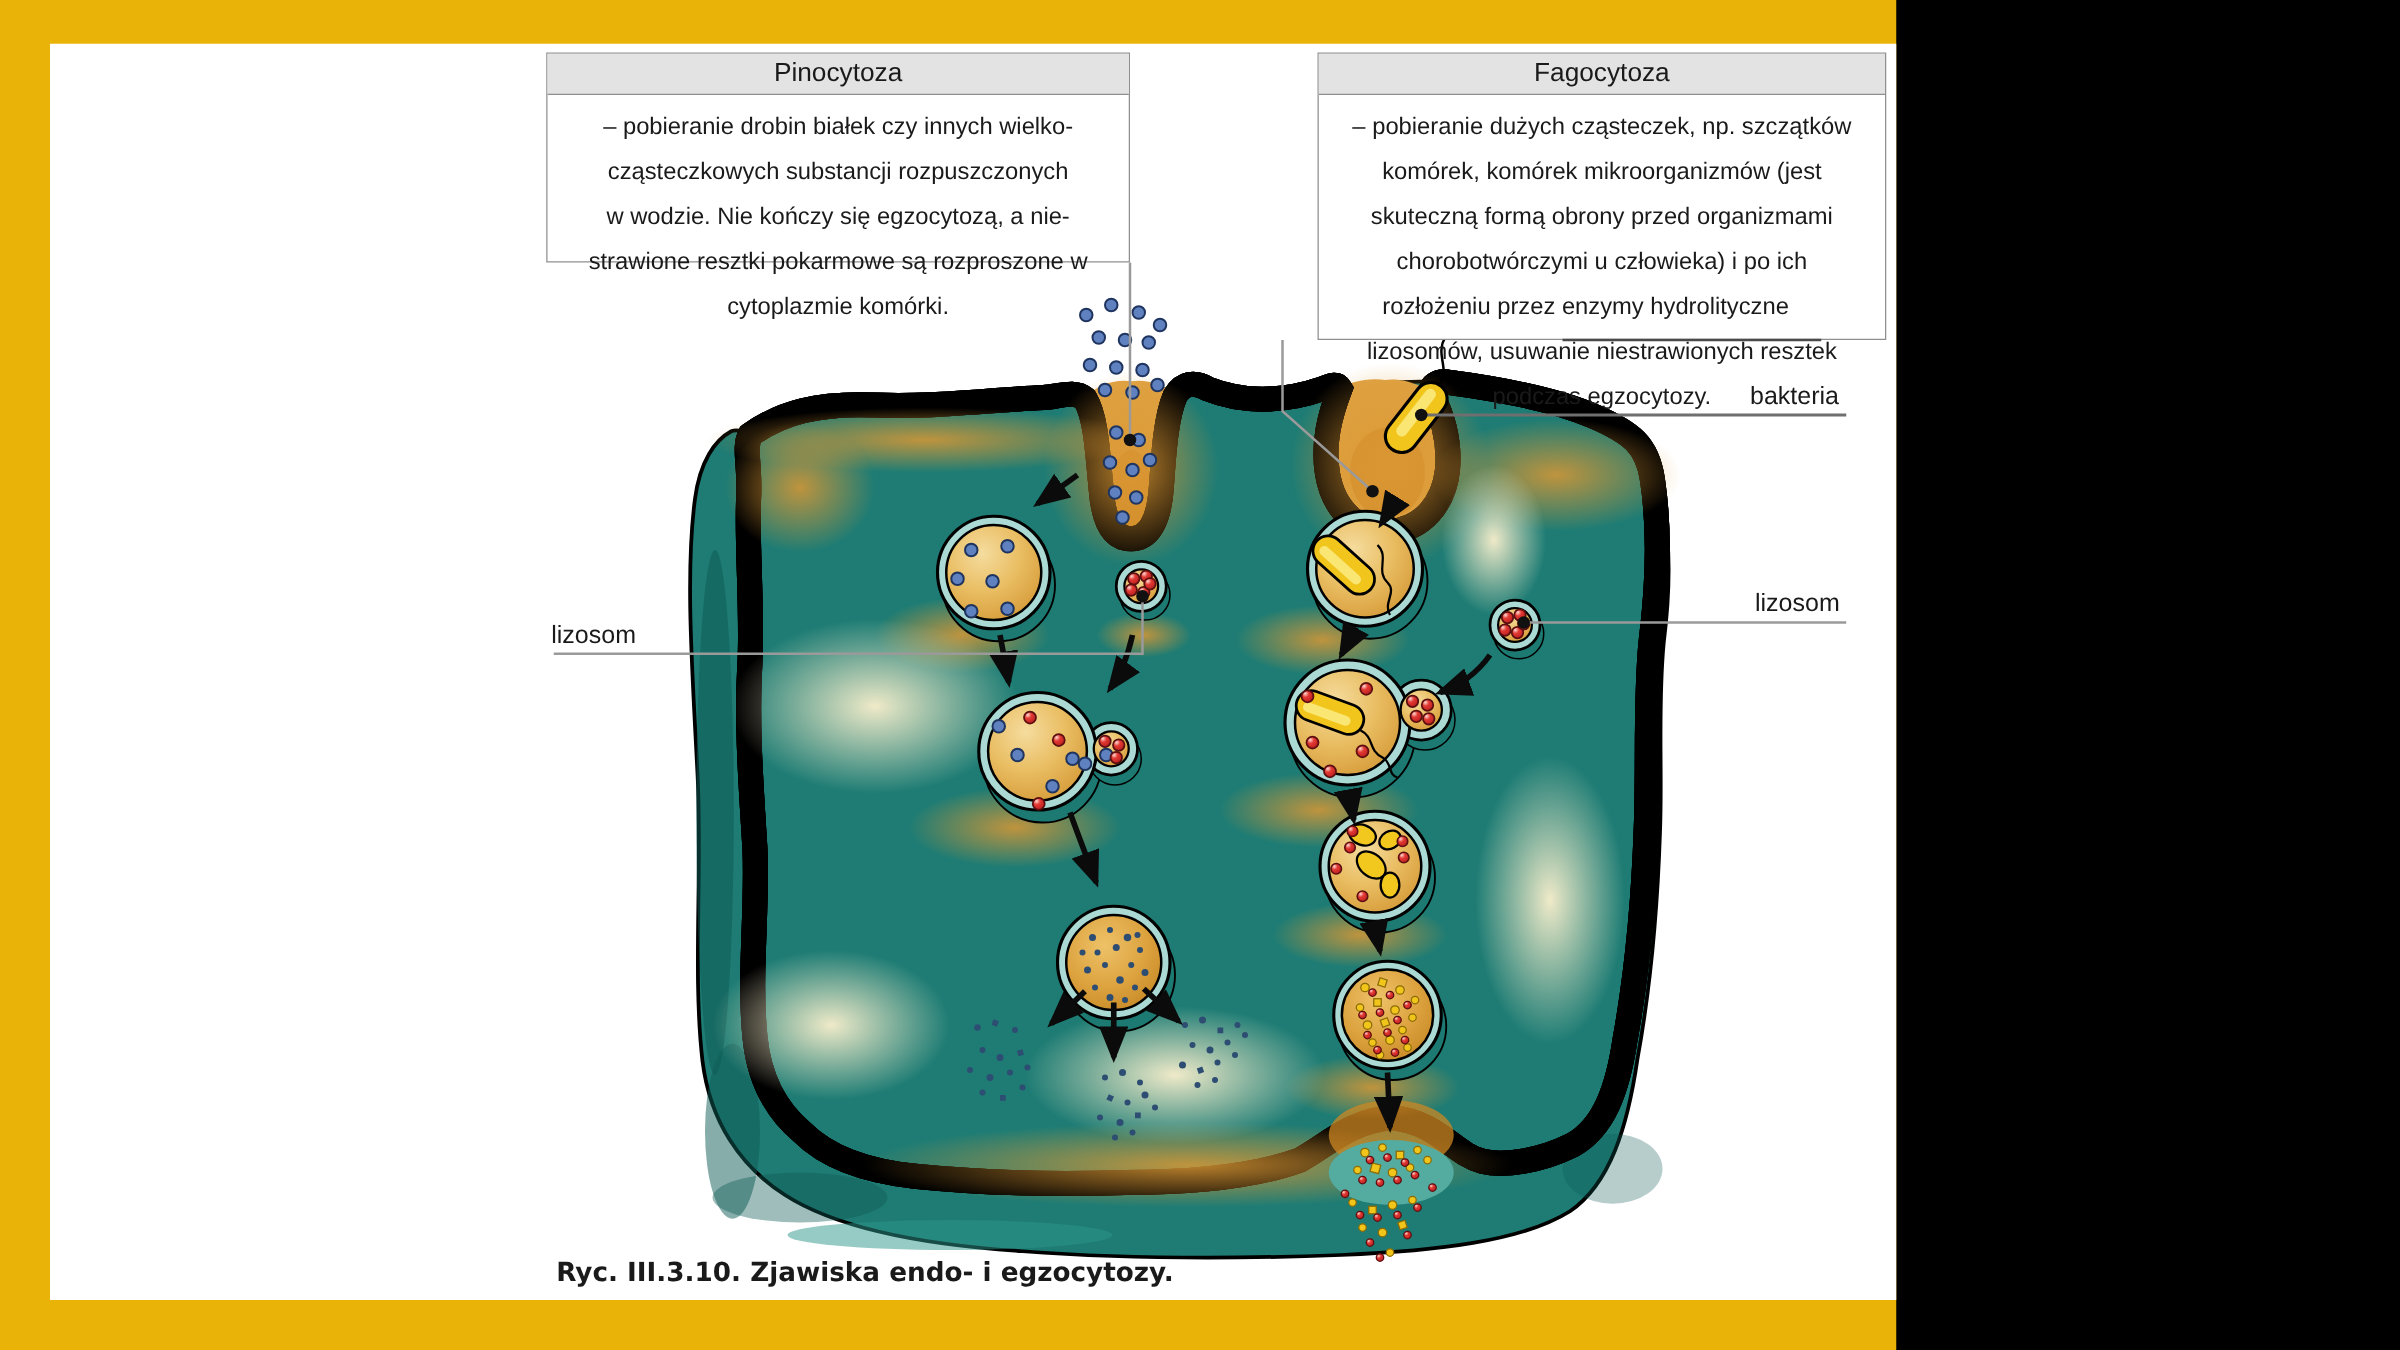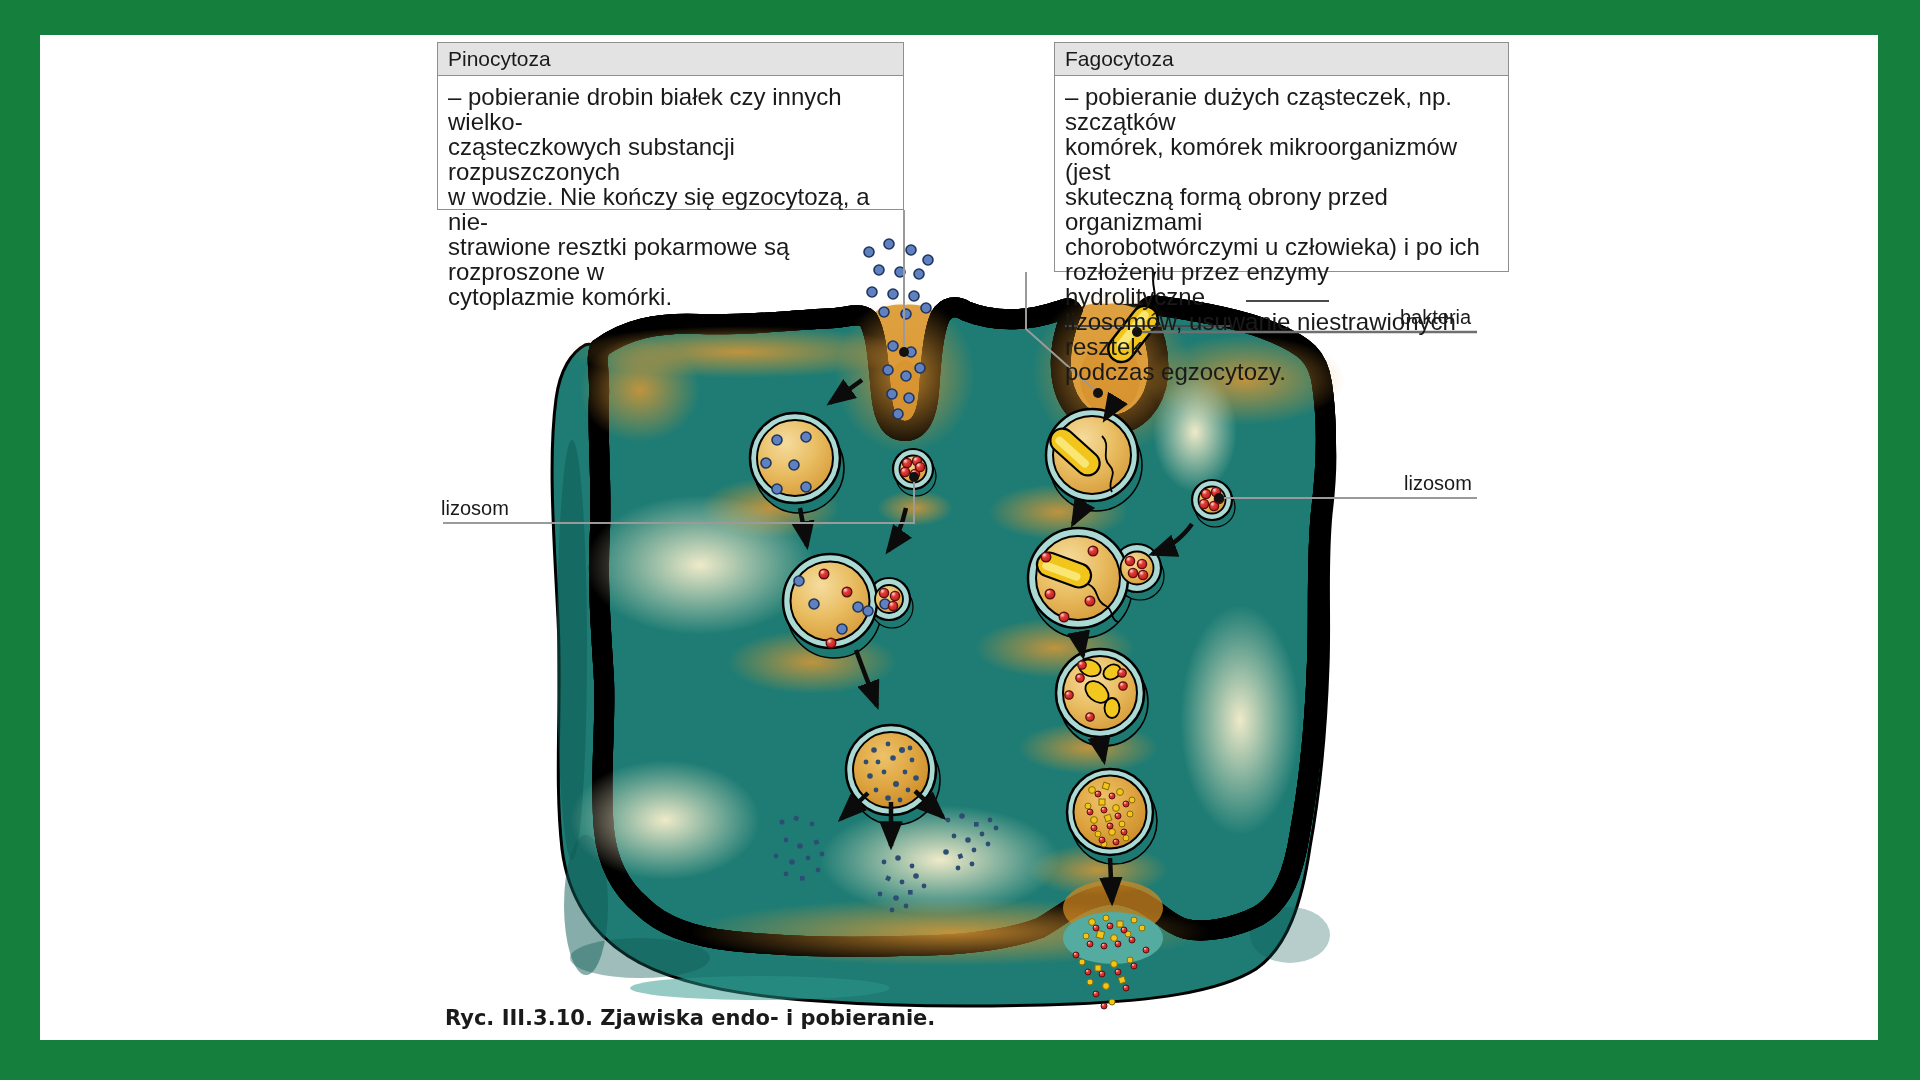--- a/index.html
+++ b/index.html
@@ -1,22 +1,22 @@
 <!DOCTYPE html>
 <html><head>
 <meta charset="utf-8">
 <style>
   html,body{margin:0;padding:0;background:#000;}
-  #stage{position:relative;width:1920px;height:1080px;background:#15803d;overflow:hidden;
-         font-family:"Liberation Sans","DejaVu Sans",sans-serif;color:#1a1a1a;}
+  #stage{position:relative;width:1517px;height:1080px;background:#eab308;overflow:hidden;
+         font-family:"Liberation Sans","DejaVu Sans",sans-serif;color:#1a1a1a;text-align:center;}
   #canvas{position:absolute;left:40px;top:35px;width:1838px;height:1005px;background:#ffffff;}
   #art{position:absolute;left:0;top:0;z-index:1;}
   .infobox{position:absolute;z-index:2;border:1px solid #8f8f8f;background:#fff;box-sizing:border-box;}
   .infobox .hd{background:#e3e3e3;border-bottom:1px solid #8f8f8f;font-size:21px;line-height:26px;padding:3px 10px;}
-  .infobox .bd{padding:8px 10px 6px 10px;font-size:24px;line-height:25px;white-space:pre-line;}
+  .infobox .bd{padding:8px 10px 6px 10px;font-size:19px;line-height:36px;white-space:pre-line;}
   #pino-box{left:437px;top:42px;width:467px;height:168px;}
   #fago-box{left:1054px;top:42px;width:455px;height:230px;}
   .uline{border-bottom:2px solid #4a4a4a;padding-right:26px;padding-bottom:15px;}
   .lbl{position:absolute;z-index:2;font-size:20px;line-height:22px;}
   #lbl-lizosom-left{left:441px;top:497px;}
   #lbl-bakteria{left:1400px;top:306px;}
   #lbl-lizosom-right{left:1404px;top:472px;}
   #caption{position:absolute;z-index:2;left:445px;top:1006px;font-size:21px;font-weight:700;
            font-family:"DejaVu Sans","Liberation Sans",sans-serif;}
 </style>
@@ -453,14 +453,14 @@
 chorobotwórczymi u człowieka) i po ich
 rozłożeniu przez </span><span class="uline">enzymy hydrolityczne</span><span>
 lizosomów, usuwanie niestrawionych resztek
 podczas egzocytozy.</span></div>
   </div>
 
   <div class="lbl" id="lbl-lizosom-left">lizosom</div>
   <div class="lbl" id="lbl-bakteria">bakteria</div>
   <div class="lbl" id="lbl-lizosom-right">lizosom</div>
 
-  <div id="caption">Ryc. III.3.10. Zjawiska endo- i pobieranie.</div>
+  <div id="caption">Ryc. III.3.10. Zjawiska endo- i egzocytozy.</div>
 </div>
 
 </body></html>

